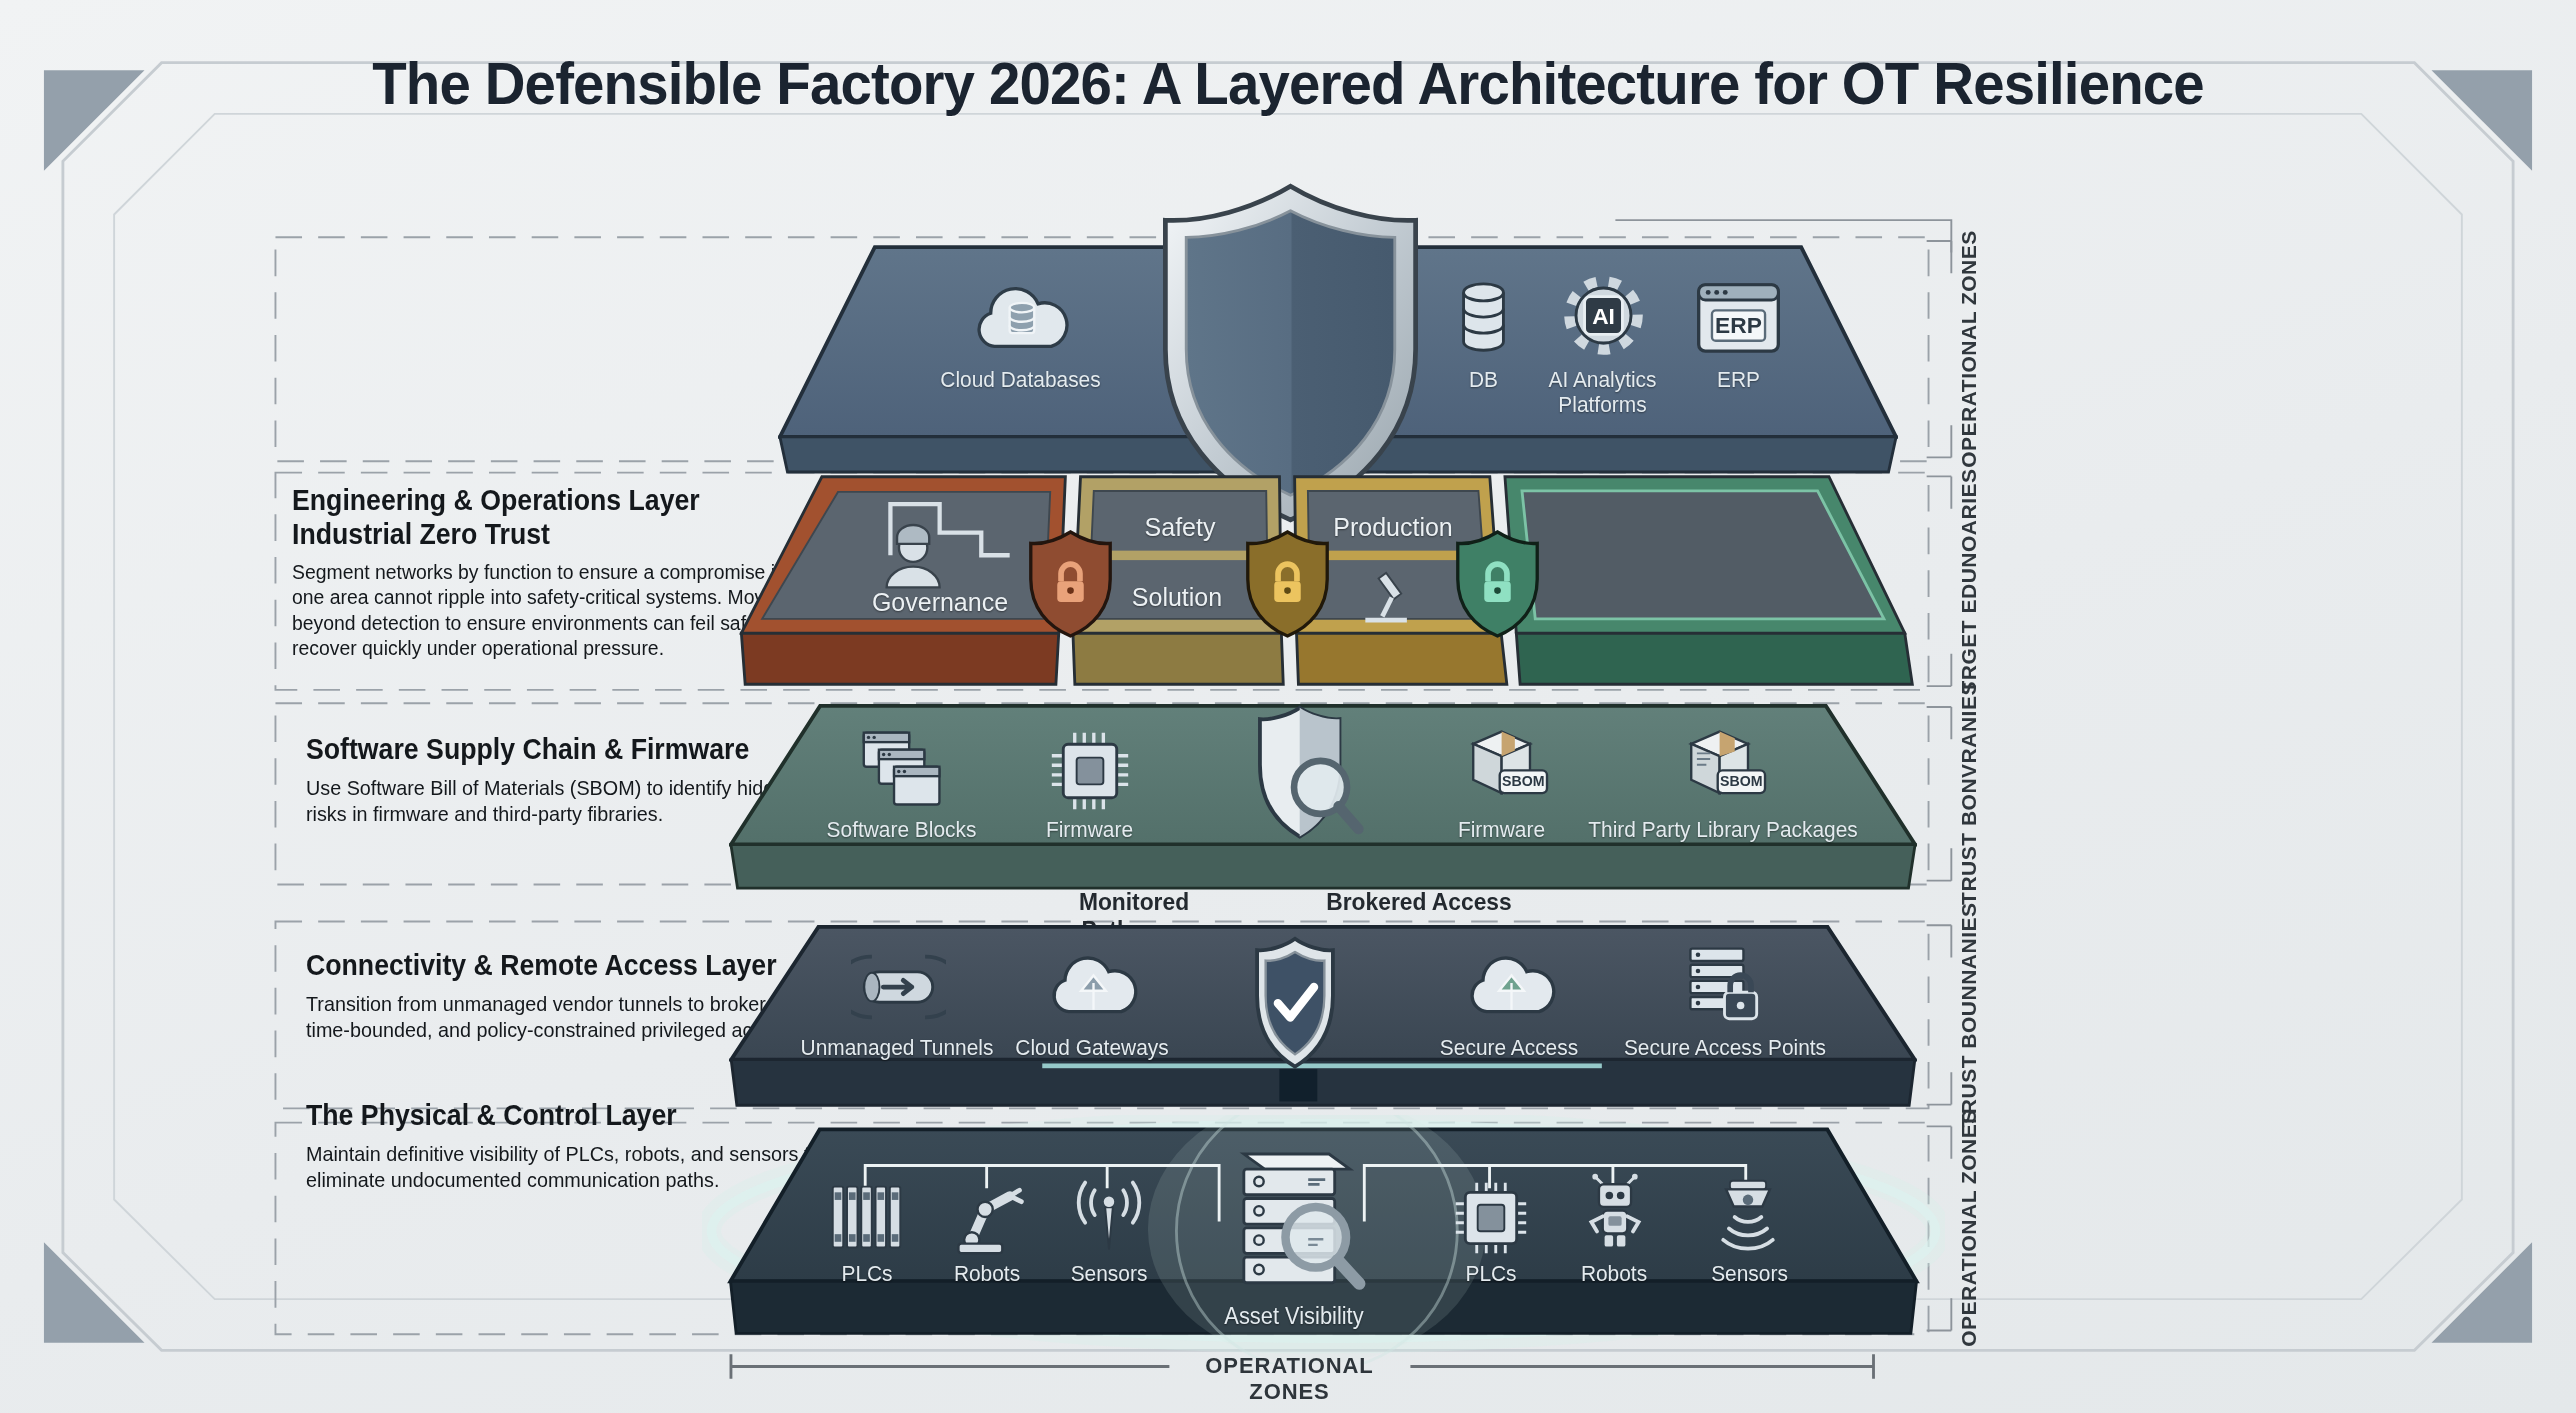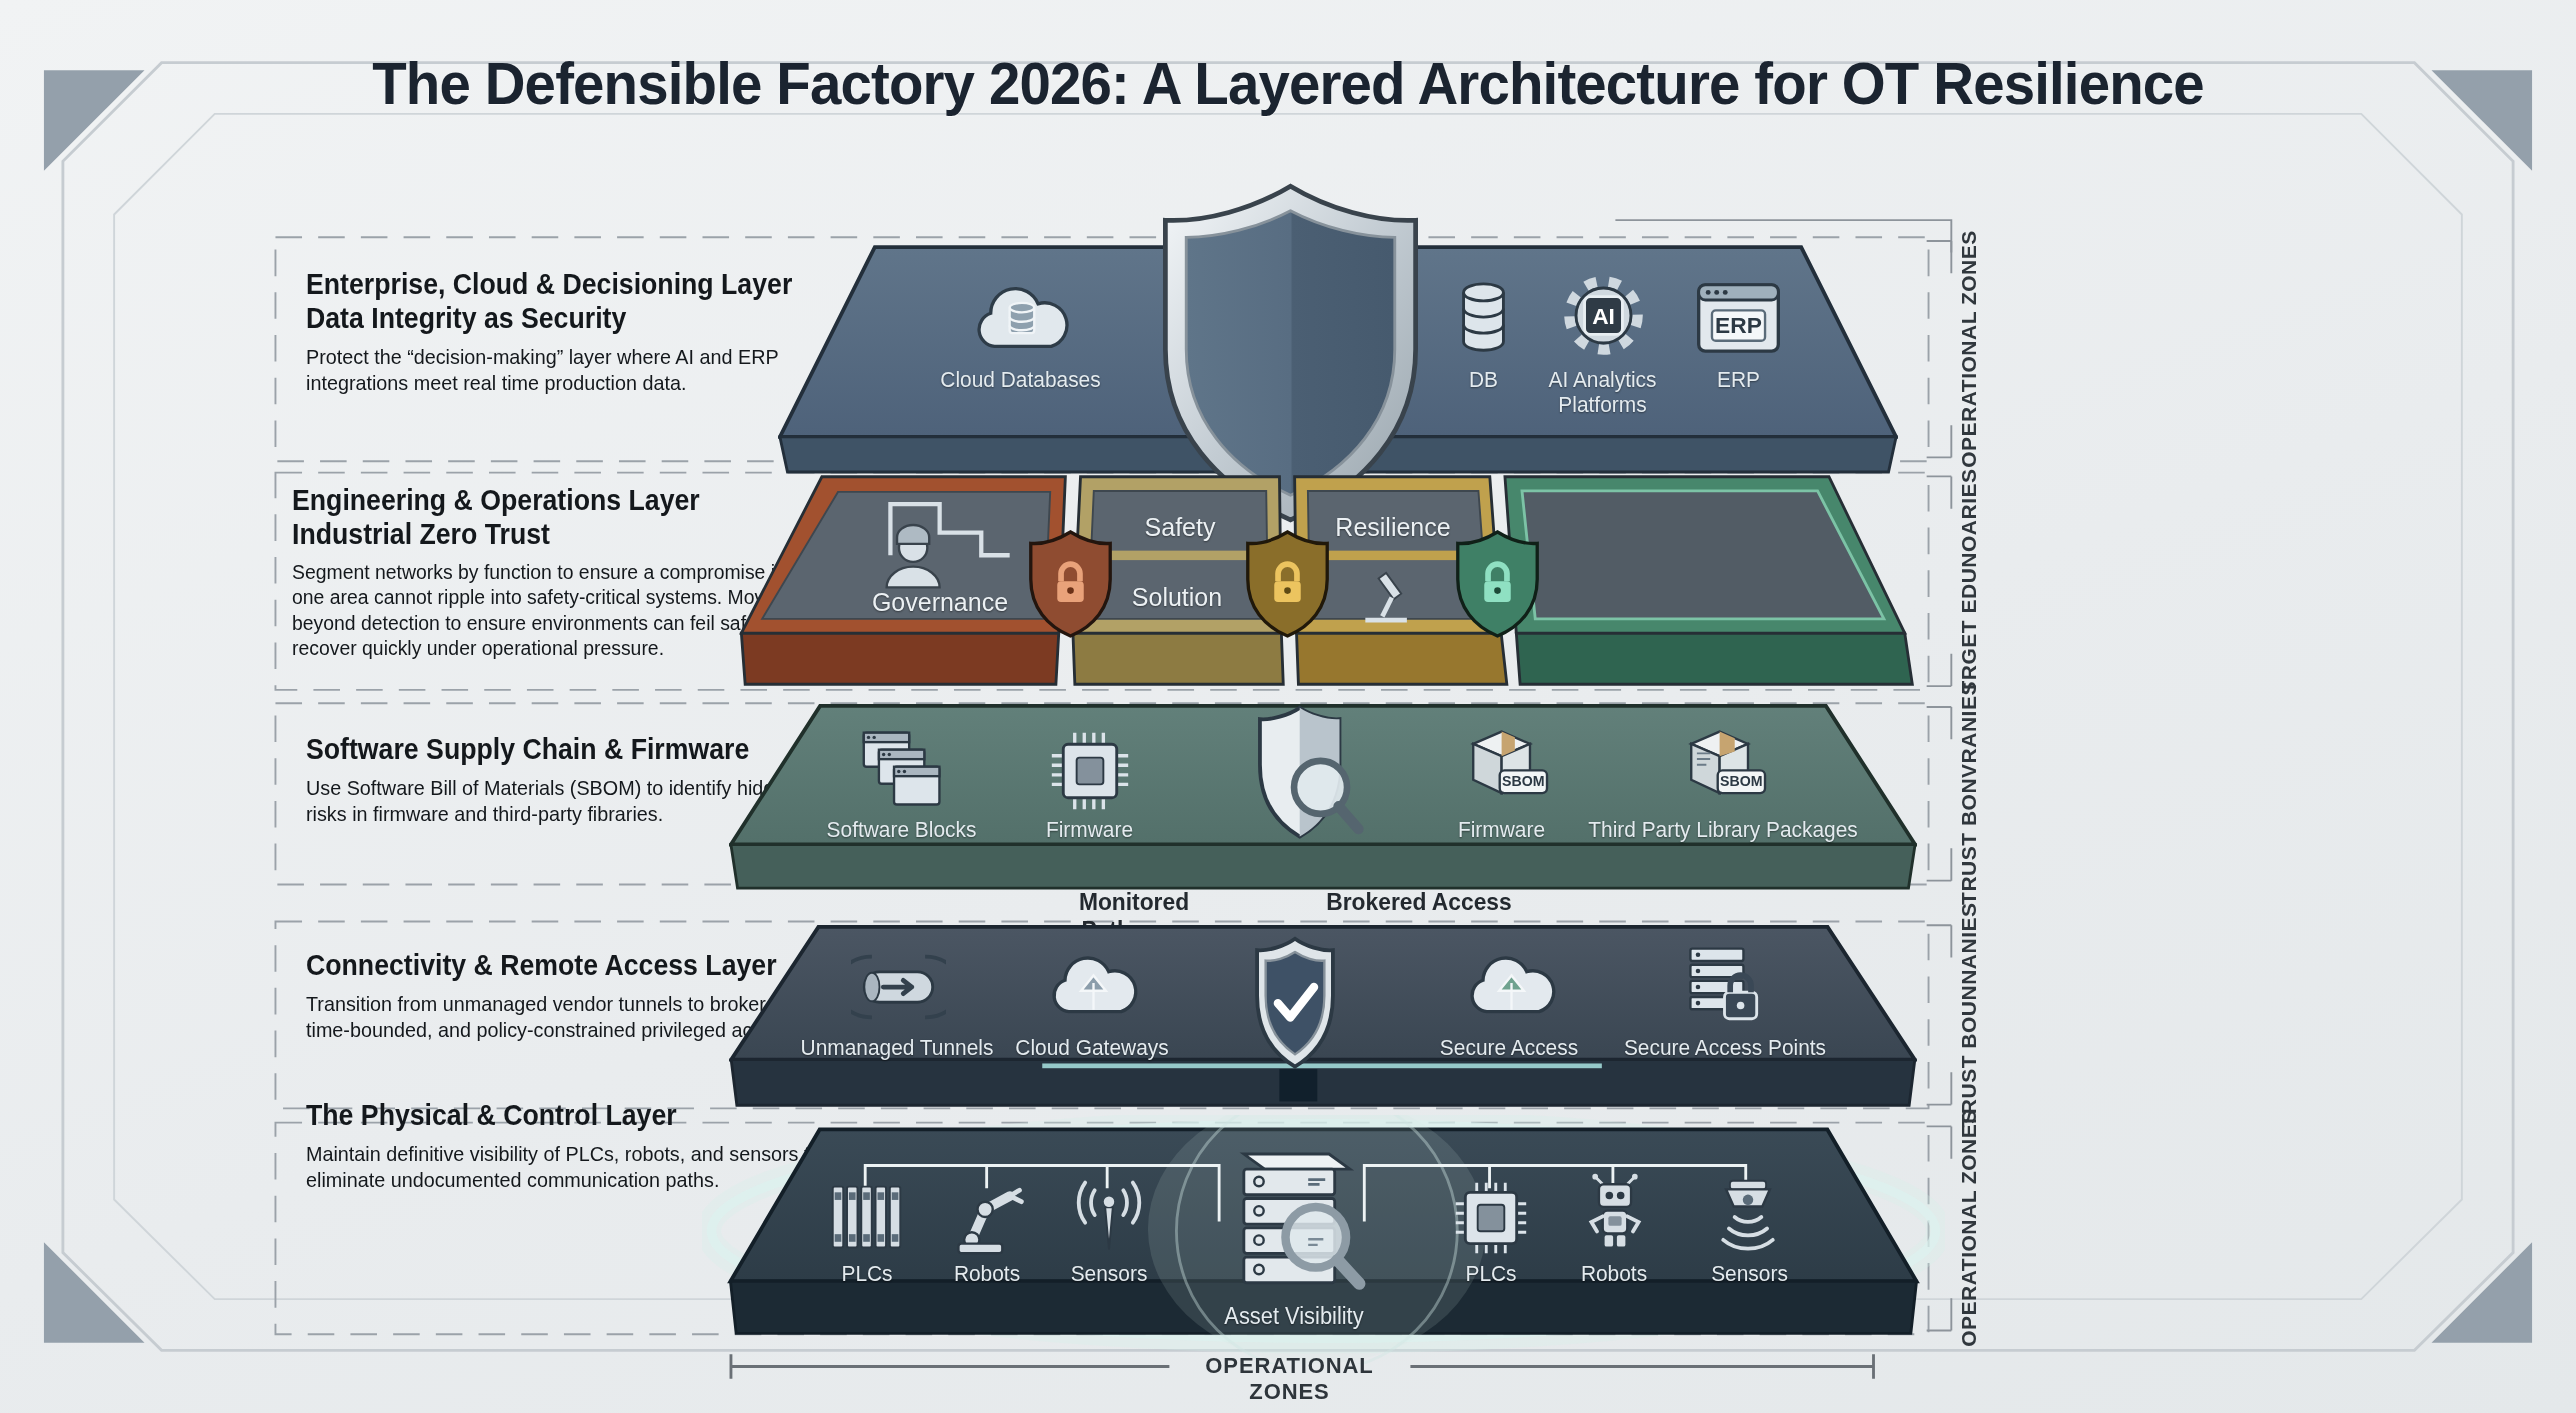--- a/index.html
+++ b/index.html
@@ -50,25 +50,20 @@
       <path d="M2030,1187 h26 M2056,1187 v34 M2030,1402 h26 M2056,1402 v-34"></path>
     </g>
     <g fill="none" stroke="#6a7076" stroke-width="3">
       <path d="M770,1427 V1453 M770,1440 H1232"></path>
       <path d="M1486,1440 H1974 M1974,1427 V1453"></path>
     </g>
   </svg>
 
   <div class="title">The Defensible Factory 2026: A Layered Architecture for OT Resilience</div>
 
-  <div class="abs" style="left:306px;top:268px">
-    <div class="h-layer">Enterprise, Cloud &amp; Decisioning Layer</div>
-    <div class="h-layer">Data Integrity as Security</div>
-    <div class="body-txt" style="margin-top:9.5px">Protect the “decision-making” layer where AI and ERP integrations meet real time production data.</div>
-  </div>
 
   <div class="abs" style="left:292px;top:484px">
     <div class="h-layer">Engineering &amp; Operations Layer</div>
     <div class="h-layer">Industrial Zero Trust</div>
     <div class="body-txt" style="margin-top:8.5px;font-size:20px">Segment networks by function to ensure a compromise in one area cannot ripple into safety-critical systems. Move beyond detection to ensure environments can feil safely and recover quickly under operational pressure.</div>
   </div>
 
   <div class="abs" style="left:306px;top:733px">
     <div class="h-layer">Software Supply Chain &amp; Firmware</div>
     <div class="body-txt" style="margin-top:9.5px">Use Software Bill of Materials (SBOM) to identify hidden risks in firmware and third-party fibraries.</div>
@@ -184,21 +179,21 @@
     <svg width="176" height="106" viewBox="0 0 185 112">
       <path d="M38,70 V16 h52 v30 h44 v24 h30" fill="none" stroke="#d9e1e7" stroke-width="4.5"></path>
       <circle cx="62" cy="62" r="15" fill="#d9e1e7" stroke="#39434c" stroke-width="2.5"></circle>
       <path d="M45,58 h34 v-7 a17,13 0 0 0 -34,0 z" fill="#aebac3" stroke="#39434c" stroke-width="2.5"></path>
       <path d="M34,104 a28,22 0 0 1 56,0 z" fill="#d9e1e7" stroke="#39434c" stroke-width="2.5"></path>
     </svg>
   </div>
   <div class="zlabel" style="left:845px;top:588px;width:190px">Governance</div>
   <div class="zlabel" style="left:1085px;top:513px;width:190px">Safety</div>
   <div class="zlabel" style="left:1082px;top:583px;width:190px">Solution</div>
-  <div class="zlabel" style="left:1298px;top:513px;width:190px">Resilience</div>
+  <div class="zlabel" style="left:1298px;top:513px;width:190px">Production</div>
 
   <div class="item" style="left:1354px;top:565px">
     <svg width="68" height="63" viewBox="0 0 72 66">
       <path d="M34,8 l16,22 -8,6 -16,-22 z" fill="#d9e1e7" stroke="#39434c" stroke-width="2"></path>
       <path d="M40,34 L30,54" stroke="#d9e1e7" stroke-width="5" fill="none"></path>
       <path d="M12,58 h44" stroke="#d9e1e7" stroke-width="5"></path>
     </svg>
   </div>
 
   <svg class="abs" style="left:1027px;top:528px" width="87" height="112" viewBox="0 0 92 118">

